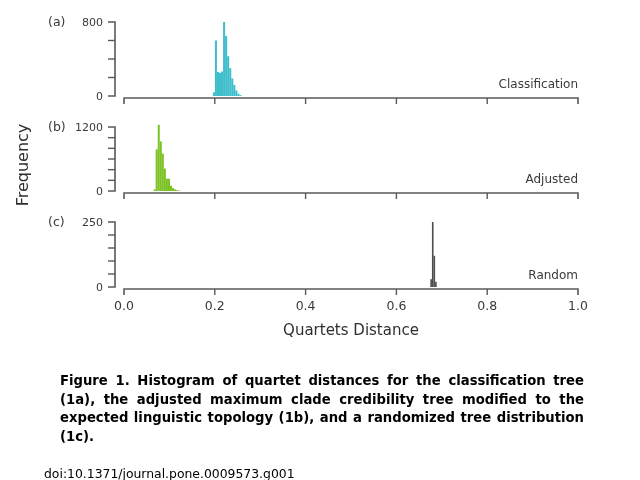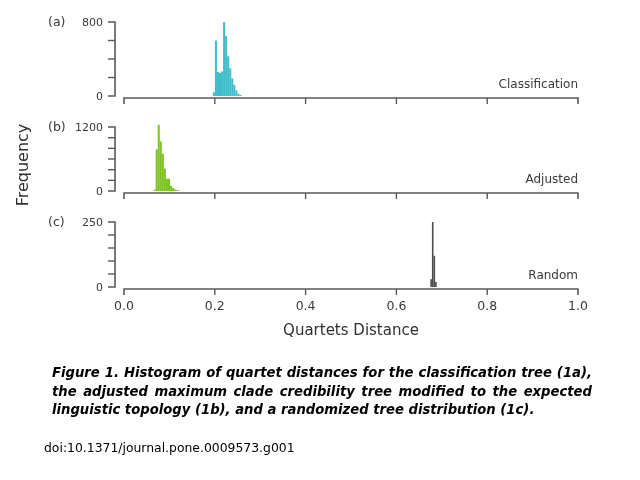--- a/index.html
+++ b/index.html
@@ -70,22 +70,21 @@
     top: 356px;
     width: 556px;
   }
   .caption-main {
     font-family: "DejaVu Sans", "Liberation Sans", sans-serif;
     font-weight: bold;
     font-size: 13.2px;
     line-height: 18.5px;
     color: #000000;
     text-align: justify;
-    margin: 8px;
-    font-style: italic;
+    margin: 16px;
   }
   .caption-doi {
     font-family: "DejaVu Sans", "Liberation Sans", sans-serif;
     font-size: 12.4px;
     line-height: 17px;
     color: #000000;
     margin: 19px 0 0 0;
   }
 </style>
 </head>

